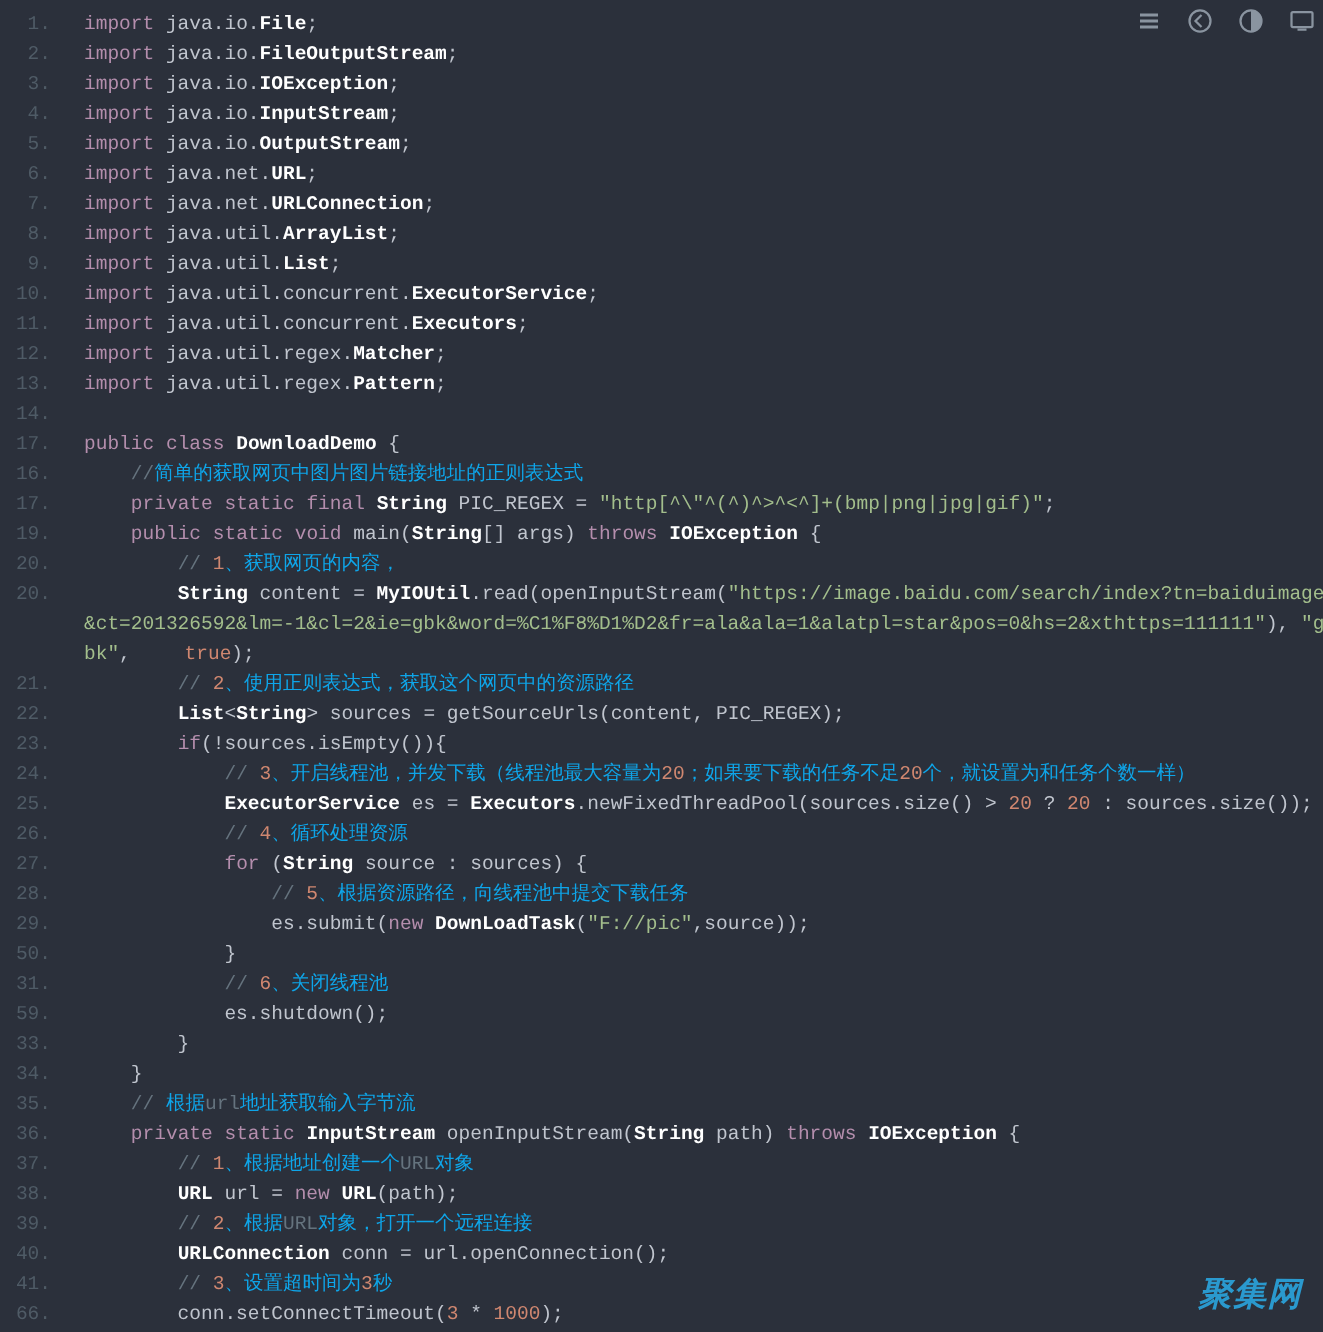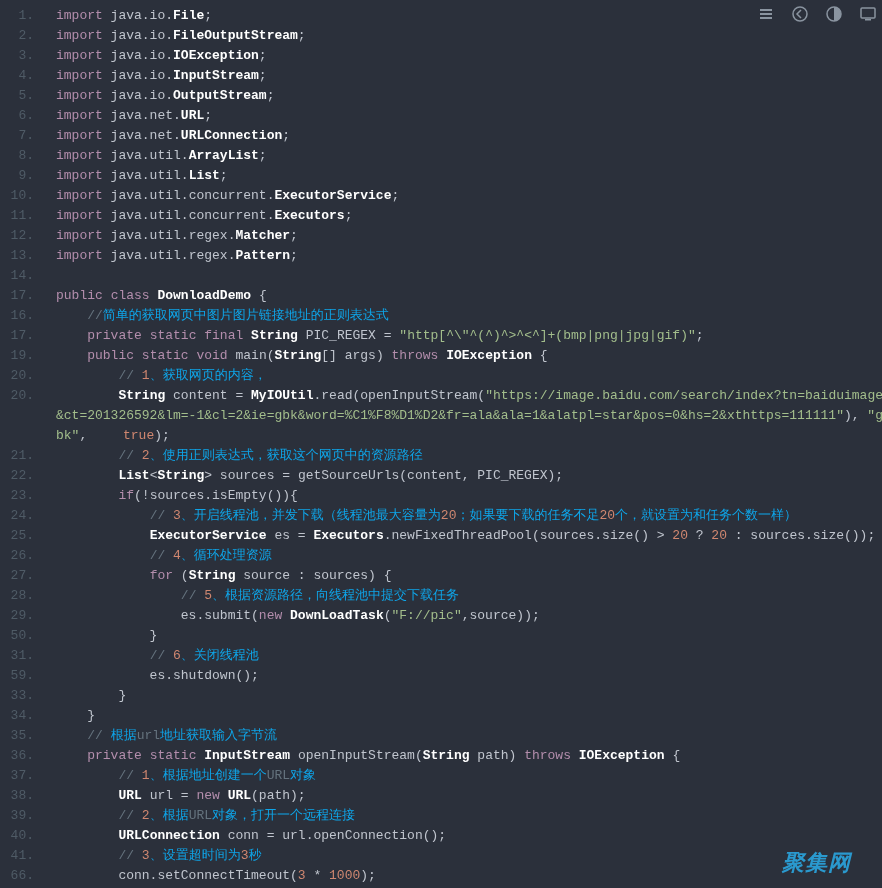--- a/index.html
+++ b/index.html
@@ -63,21 +63,21 @@
   height: 16px;
   display: flex;
   align-items: center;
   justify-content: center;
   cursor: pointer;
 }
 .toolbar-icon svg { fill: #8a94a0; }
 
 .watermark {
   position: absolute;
-  right: 31px;
+  right: 14px;
   bottom: 10px;
   font-family: "Microsoft YaHei", sans-serif;
   font-size: 22px;
   font-weight: bold;
   font-style: italic;
   color: #2a9fd6;
   letter-spacing: 1px;
   opacity: 0.95;
 }
 </style>

